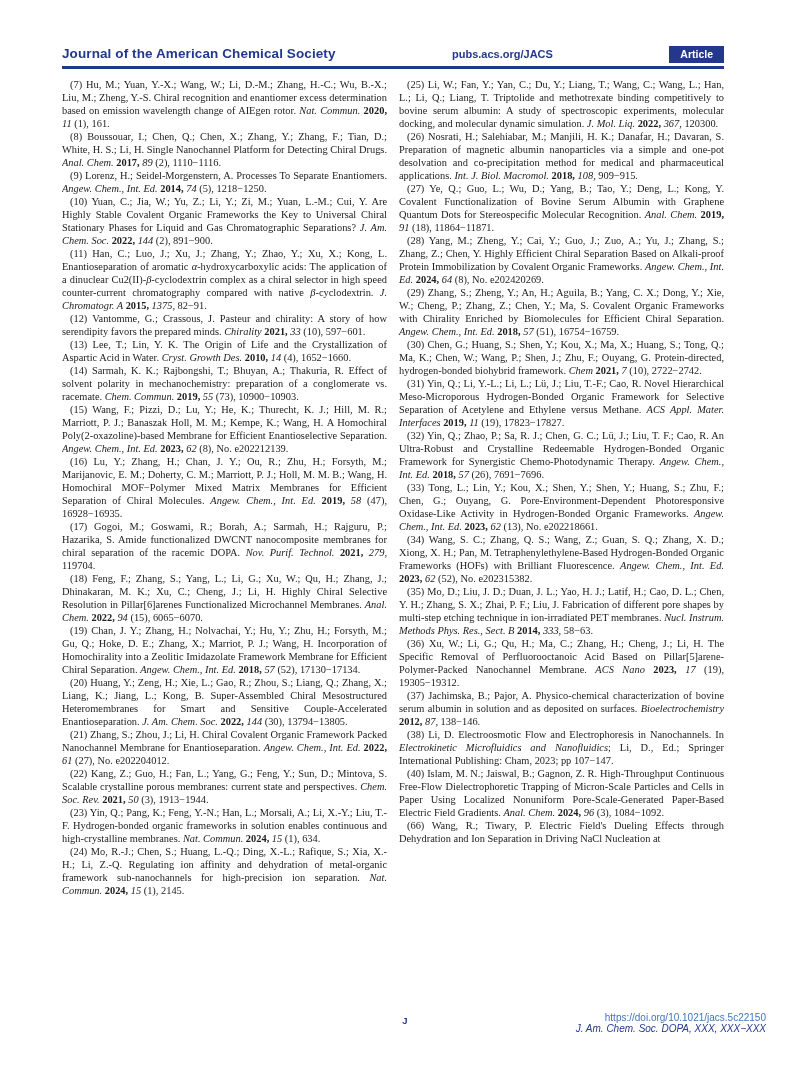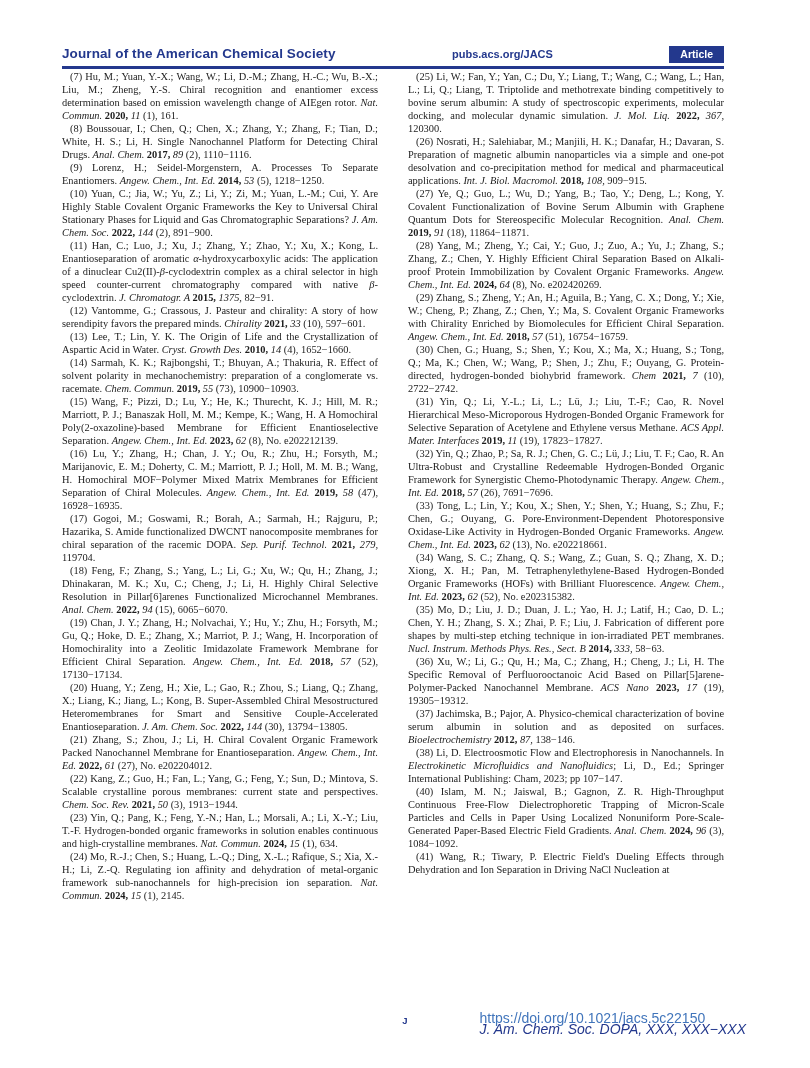--- a/index.html
+++ b/index.html
@@ -28,70 +28,70 @@
     text-align:right;
   }
   .article-badge {
     background:var(--navy,#23388d); color:#ffffff;
     font-size:10.5px; font-weight:bold;
     padding:2px 11px 3px 11px;
     line-height:12px;
   }
   .header-rule { height:3px; background:var(--navy,#23388d); margin-top:3px; }
   .columns {
-    margin-top:1px;
-    display:flex; gap:30px;
+    margin-top:9px;
+    display:flex; gap:12px;
     height:940px; overflow:hidden;
   }
   .col {
     width:336px;
     font-size:10.4px; line-height:13px;
     text-align:justify;
   }
   .ref { text-indent:8px; }
   .page-footer {
     position:absolute; left:0; right:0; top:1013px; height:30px;
     font-family:"Liberation Sans", sans-serif;
   }
   .page-number {
     position:absolute; left:50%; transform:translateX(-50%);
     top:2px; font-size:9.5px; font-weight:bold; color:var(--navy,#23388d);
   }
   .foot-right {
-    position:absolute; right:64px; top:0; text-align:left;
-    font-size:14px; line-height:10.5px;
+    position:absolute; right:44px; top:0; text-align:right;
+    font-size:10px; line-height:10.5px;
   }
   .doi-link { color:var(--link,#4175bb); text-decoration:none; display:block; cursor:pointer; }
   .citation-line { color:var(--navy,#23388d); font-style:italic; }
 </style>
 </head>
 <body>
 
 <div class="page">
   <div class="inner">
     <header class="page-header">
       <span class="journal-title">Journal of the American Chemical Society</span>
       <a class="site-link">pubs.acs.org/JACS</a>
       <span class="article-badge">Article</span>
     </header>
     <div class="header-rule"></div>
 
     <main class="columns">
       <div class="col">
           <p class="ref"><span>(7) Hu, M.; Yuan, Y.-X.; Wang, W.; Li, D.-M.; Zhang, H.-C.; Wu, B.-X.; Liu, M.; Zheng, Y.-S. Chiral recognition and enantiomer excess determination based on emission wavelength change of AIEgen rotor. </span><span style="font-style: italic;">Nat. Commun. </span><span style="font-weight: bold;">2020, </span><span style="font-style: italic;">11 </span><span>(1), 161.</span></p>
           <p class="ref"><span>(8) Boussouar, I.; Chen, Q.; Chen, X.; Zhang, Y.; Zhang, F.; Tian, D.; White, H. S.; Li, H. Single Nanochannel Platform for Detecting Chiral Drugs. </span><span style="font-style: italic;">Anal. Chem. </span><span style="font-weight: bold;">2017, </span><span style="font-style: italic;">89 </span><span>(2), 1110−1116.</span></p>
-          <p class="ref"><span>(9) Lorenz, H.; Seidel-Morgenstern, A. Processes To Separate Enantiomers. </span><span style="font-style: italic;">Angew. Chem., Int. Ed. </span><span style="font-weight: bold;">2014, </span><span style="font-style: italic;">53 </span><span>(5), 1218−1250.</span></p>
+          <p class="ref"><span>(9) Lorenz, H.; Seidel-Morgenstern, A. Processes To Separate Enantiomers. </span><span style="font-style: italic;">Angew. Chem., Int. Ed. </span><span style="font-weight: bold;">2014, </span><span style="font-style: italic;">74 </span><span>(5), 1218−1250.</span></p>
           <p class="ref"><span>(10) Yuan, C.; Jia, W.; Yu, Z.; Li, Y.; Zi, M.; Yuan, L.-M.; Cui, Y. Are Highly Stable Covalent Organic Frameworks the Key to Universal Chiral Stationary Phases for Liquid and Gas Chromatographic Separations? </span><span style="font-style: italic;">J. Am. Chem. Soc. </span><span style="font-weight: bold;">2022, </span><span style="font-style: italic;">144 </span><span>(2), 891−900.</span></p>
           <p class="ref"><span>(11) Han, C.; Luo, J.; Xu, J.; Zhang, Y.; Zhao, Y.; Xu, X.; Kong, L. Enantioseparation of aromatic </span><span style="font-style: italic;">α</span><span>-hydroxycarboxylic acids: The application of a dinuclear Cu2(II)-</span><span style="font-style: italic;">β</span><span>-cyclodextrin complex as a chiral selector in high speed counter-current chromatography compared with native </span><span style="font-style: italic;">β</span><span>-cyclodextrin. </span><span style="font-style: italic;">J. Chromatogr. A </span><span style="font-weight: bold;">2015, </span><span style="font-style: italic;">1375, </span><span>82−91.</span></p>
           <p class="ref"><span>(12) Vantomme, G.; Crassous, J. Pasteur and chirality: A story of how serendipity favors the prepared minds. </span><span style="font-style: italic;">Chirality </span><span style="font-weight: bold;">2021, </span><span style="font-style: italic;">33 </span><span>(10), 597−601.</span></p>
           <p class="ref"><span>(13) Lee, T.; Lin, Y. K. The Origin of Life and the Crystallization of Aspartic Acid in Water. </span><span style="font-style: italic;">Cryst. Growth Des. </span><span style="font-weight: bold;">2010, </span><span style="font-style: italic;">14 </span><span>(4), 1652−1660.</span></p>
           <p class="ref"><span>(14) Sarmah, K. K.; Rajbongshi, T.; Bhuyan, A.; Thakuria, R. Effect of solvent polarity in mechanochemistry: preparation of a conglomerate vs. racemate. </span><span style="font-style: italic;">Chem. Commun. </span><span style="font-weight: bold;">2019, </span><span style="font-style: italic;">55 </span><span>(73), 10900−10903.</span></p>
           <p class="ref"><span>(15) Wang, F.; Pizzi, D.; Lu, Y.; He, K.; Thurecht, K. J.; Hill, M. R.; Marriott, P. J.; Banaszak Holl, M. M.; Kempe, K.; Wang, H. A Homochiral Poly(2-oxazoline)-based Membrane for Efficient Enantioselective Separation. </span><span style="font-style: italic;">Angew. Chem., Int. Ed. </span><span style="font-weight: bold;">2023, </span><span style="font-style: italic;">62 </span><span>(8), No. e202212139.</span></p>
           <p class="ref"><span>(16) Lu, Y.; Zhang, H.; Chan, J. Y.; Ou, R.; Zhu, H.; Forsyth, M.; Marijanovic, E. M.; Doherty, C. M.; Marriott, P. J.; Holl, M. M. B.; Wang, H. Homochiral MOF−Polymer Mixed Matrix Membranes for Efficient Separation of Chiral Molecules. </span><span style="font-style: italic;">Angew. Chem., Int. Ed. </span><span style="font-weight: bold;">2019, </span><span style="font-style: italic;">58 </span><span>(47), 16928−16935.</span></p>
-          <p class="ref"><span>(17) Gogoi, M.; Goswami, R.; Borah, A.; Sarmah, H.; Rajguru, P.; Hazarika, S. Amide functionalized DWCNT nanocomposite membranes for chiral separation of the racemic DOPA. </span><span style="font-style: italic;">Sep. Purif. Technol. </span><span style="font-weight: bold;">2021, </span><span style="font-style: italic;">279, </span><span>119704.</span></p>
+          <p class="ref"><span>(17) Gogoi, M.; Goswami, R.; Borah, A.; Sarmah, H.; Rajguru, P.; Hazarika, S. Amide functionalized DWCNT nanocomposite membranes for chiral separation of the racemic DOPA. </span><span style="font-style: italic;">Nov. Purif. Technol. </span><span style="font-weight: bold;">2021, </span><span style="font-style: italic;">279, </span><span>119704.</span></p>
           <p class="ref"><span>(18) Feng, F.; Zhang, S.; Yang, L.; Li, G.; Xu, W.; Qu, H.; Zhang, J.; Dhinakaran, M. K.; Xu, C.; Cheng, J.; Li, H. Highly Chiral Selective Resolution in Pillar[6]arenes Functionalized Microchannel Membranes. </span><span style="font-style: italic;">Anal. Chem. </span><span style="font-weight: bold;">2022, </span><span style="font-style: italic;">94 </span><span>(15), 6065−6070.</span></p>
           <p class="ref"><span>(19) Chan, J. Y.; Zhang, H.; Nolvachai, Y.; Hu, Y.; Zhu, H.; Forsyth, M.; Gu, Q.; Hoke, D. E.; Zhang, X.; Marriot, P. J.; Wang, H. Incorporation of Homochirality into a Zeolitic Imidazolate Framework Membrane for Efficient Chiral Separation. </span><span style="font-style: italic;">Angew. Chem., Int. Ed. </span><span style="font-weight: bold;">2018, </span><span style="font-style: italic;">57 </span><span>(52), 17130−17134.</span></p>
           <p class="ref"><span>(20) Huang, Y.; Zeng, H.; Xie, L.; Gao, R.; Zhou, S.; Liang, Q.; Zhang, X.; Liang, K.; Jiang, L.; Kong, B. Super-Assembled Chiral Mesostructured Heteromembranes for Smart and Sensitive Couple-Accelerated Enantioseparation. </span><span style="font-style: italic;">J. Am. Chem. Soc. </span><span style="font-weight: bold;">2022, </span><span style="font-style: italic;">144 </span><span>(30), 13794−13805.</span></p>
           <p class="ref"><span>(21) Zhang, S.; Zhou, J.; Li, H. Chiral Covalent Organic Framework Packed Nanochannel Membrane for Enantioseparation. </span><span style="font-style: italic;">Angew. Chem., Int. Ed. </span><span style="font-weight: bold;">2022, </span><span style="font-style: italic;">61 </span><span>(27), No. e202204012.</span></p>
           <p class="ref"><span>(22) Kang, Z.; Guo, H.; Fan, L.; Yang, G.; Feng, Y.; Sun, D.; Mintova, S. Scalable crystalline porous membranes: current state and perspectives. </span><span style="font-style: italic;">Chem. Soc. Rev. </span><span style="font-weight: bold;">2021, </span><span style="font-style: italic;">50 </span><span>(3), 1913−1944.</span></p>
           <p class="ref"><span>(23) Yin, Q.; Pang, K.; Feng, Y.-N.; Han, L.; Morsali, A.; Li, X.-Y.; Liu, T.-F. Hydrogen-bonded organic frameworks in solution enables continuous and high-crystalline membranes. </span><span style="font-style: italic;">Nat. Commun. </span><span style="font-weight: bold;">2024, </span><span style="font-style: italic;">15 </span><span>(1), 634.</span></p>
           <p class="ref"><span>(24) Mo, R.-J.; Chen, S.; Huang, L.-Q.; Ding, X.-L.; Rafique, S.; Xia, X.-H.; Li, Z.-Q. Regulating ion affinity and dehydration of metal-organic framework sub-nanochannels for high-precision ion separation. </span><span style="font-style: italic;">Nat. Commun. </span><span style="font-weight: bold;">2024, </span><span style="font-style: italic;">15 </span><span>(1), 2145.</span></p>
         </div>
       <div class="col">
           <p class="ref"><span>(25) Li, W.; Fan, Y.; Yan, C.; Du, Y.; Liang, T.; Wang, C.; Wang, L.; Han, L.; Li, Q.; Liang, T. Triptolide and methotrexate binding competitively to bovine serum albumin: A study of spectroscopic experiments, molecular docking, and molecular dynamic simulation. </span><span style="font-style: italic;">J. Mol. Liq. </span><span style="font-weight: bold;">2022, </span><span style="font-style: italic;">367, </span><span>120300.</span></p>
@@ -102,21 +102,21 @@
           <p class="ref"><span>(30) Chen, G.; Huang, S.; Shen, Y.; Kou, X.; Ma, X.; Huang, S.; Tong, Q.; Ma, K.; Chen, W.; Wang, P.; Shen, J.; Zhu, F.; Ouyang, G. Protein-directed, hydrogen-bonded biohybrid framework. </span><span style="font-style: italic;">Chem </span><span style="font-weight: bold;">2021, </span><span style="font-style: italic;">7 </span><span>(10), 2722−2742.</span></p>
           <p class="ref"><span>(31) Yin, Q.; Li, Y.-L.; Li, L.; Lü, J.; Liu, T.-F.; Cao, R. Novel Hierarchical Meso-Microporous Hydrogen-Bonded Organic Framework for Selective Separation of Acetylene and Ethylene versus Methane. </span><span style="font-style: italic;">ACS Appl. Mater. Interfaces </span><span style="font-weight: bold;">2019, </span><span style="font-style: italic;">11 </span><span>(19), 17823−17827.</span></p>
           <p class="ref"><span>(32) Yin, Q.; Zhao, P.; Sa, R. J.; Chen, G. C.; Lü, J.; Liu, T. F.; Cao, R. An Ultra-Robust and Crystalline Redeemable Hydrogen-Bonded Organic Framework for Synergistic Chemo-Photodynamic Therapy. </span><span style="font-style: italic;">Angew. Chem., Int. Ed. </span><span style="font-weight: bold;">2018, </span><span style="font-style: italic;">57 </span><span>(26), 7691−7696.</span></p>
           <p class="ref"><span>(33) Tong, L.; Lin, Y.; Kou, X.; Shen, Y.; Shen, Y.; Huang, S.; Zhu, F.; Chen, G.; Ouyang, G. Pore-Environment-Dependent Photoresponsive Oxidase-Like Activity in Hydrogen-Bonded Organic Frameworks. </span><span style="font-style: italic;">Angew. Chem., Int. Ed. </span><span style="font-weight: bold;">2023, </span><span style="font-style: italic;">62 </span><span>(13), No. e202218661.</span></p>
           <p class="ref"><span>(34) Wang, S. C.; Zhang, Q. S.; Wang, Z.; Guan, S. Q.; Zhang, X. D.; Xiong, X. H.; Pan, M. Tetraphenylethylene-Based Hydrogen-Bonded Organic Frameworks (HOFs) with Brilliant Fluorescence. </span><span style="font-style: italic;">Angew. Chem., Int. Ed. </span><span style="font-weight: bold;">2023, </span><span style="font-style: italic;">62 </span><span>(52), No. e202315382.</span></p>
           <p class="ref"><span>(35) Mo, D.; Liu, J. D.; Duan, J. L.; Yao, H. J.; Latif, H.; Cao, D. L.; Chen, Y. H.; Zhang, S. X.; Zhai, P. F.; Liu, J. Fabrication of different pore shapes by multi-step etching technique in ion-irradiated PET membranes. </span><span style="font-style: italic;">Nucl. Instrum. Methods Phys. Res., Sect. B </span><span style="font-weight: bold;">2014, </span><span style="font-style: italic;">333, </span><span>58−63.</span></p>
           <p class="ref"><span>(36) Xu, W.; Li, G.; Qu, H.; Ma, C.; Zhang, H.; Cheng, J.; Li, H. The Specific Removal of Perfluorooctanoic Acid Based on Pillar[5]arene-Polymer-Packed Nanochannel Membrane. </span><span style="font-style: italic;">ACS Nano </span><span style="font-weight: bold;">2023, </span><span style="font-style: italic;">17 </span><span>(19), 19305−19312.</span></p>
           <p class="ref"><span>(37) Jachimska, B.; Pajor, A. Physico-chemical characterization of bovine serum albumin in solution and as deposited on surfaces. </span><span style="font-style: italic;">Bioelectrochemistry </span><span style="font-weight: bold;">2012, </span><span style="font-style: italic;">87, </span><span>138−146.</span></p>
           <p class="ref"><span>(38) Li, D. Electroosmotic Flow and Electrophoresis in Nanochannels. In </span><span style="font-style: italic;">Electrokinetic Microfluidics and Nanofluidics</span><span>; Li, D., Ed.; Springer International Publishing: Cham, 2023; pp 107−147.</span></p>
           <p class="ref"><span>(40) Islam, M. N.; Jaiswal, B.; Gagnon, Z. R. High-Throughput Continuous Free-Flow Dielectrophoretic Trapping of Micron-Scale Particles and Cells in Paper Using Localized Nonuniform Pore-Scale-Generated Paper-Based Electric Field Gradients. </span><span style="font-style: italic;">Anal. Chem. </span><span style="font-weight: bold;">2024, </span><span style="font-style: italic;">96 </span><span>(3), 1084−1092.</span></p>
-          <p class="ref"><span>(41) Wang, R.; Tiwary, P. Electric Field's Dueling Effects through Dehydration and Ion Separation in Driving NaCl Nucleation at</span></p>
+          <p class="ref"><span>(66) Wang, R.; Tiwary, P. Electric Field's Dueling Effects through Dehydration and Ion Separation in Driving NaCl Nucleation at</span></p>
         </div>
     </main>
   </div>
 
   <footer class="page-footer">
     <span class="page-number">J</span>
     <div class="foot-right">
       <a class="doi-link">https://doi.org/10.1021/jacs.5c22150</a>
       <div class="citation-line">J. Am. Chem. Soc. DOPA, XXX, XXX−XXX</div>
     </div>

